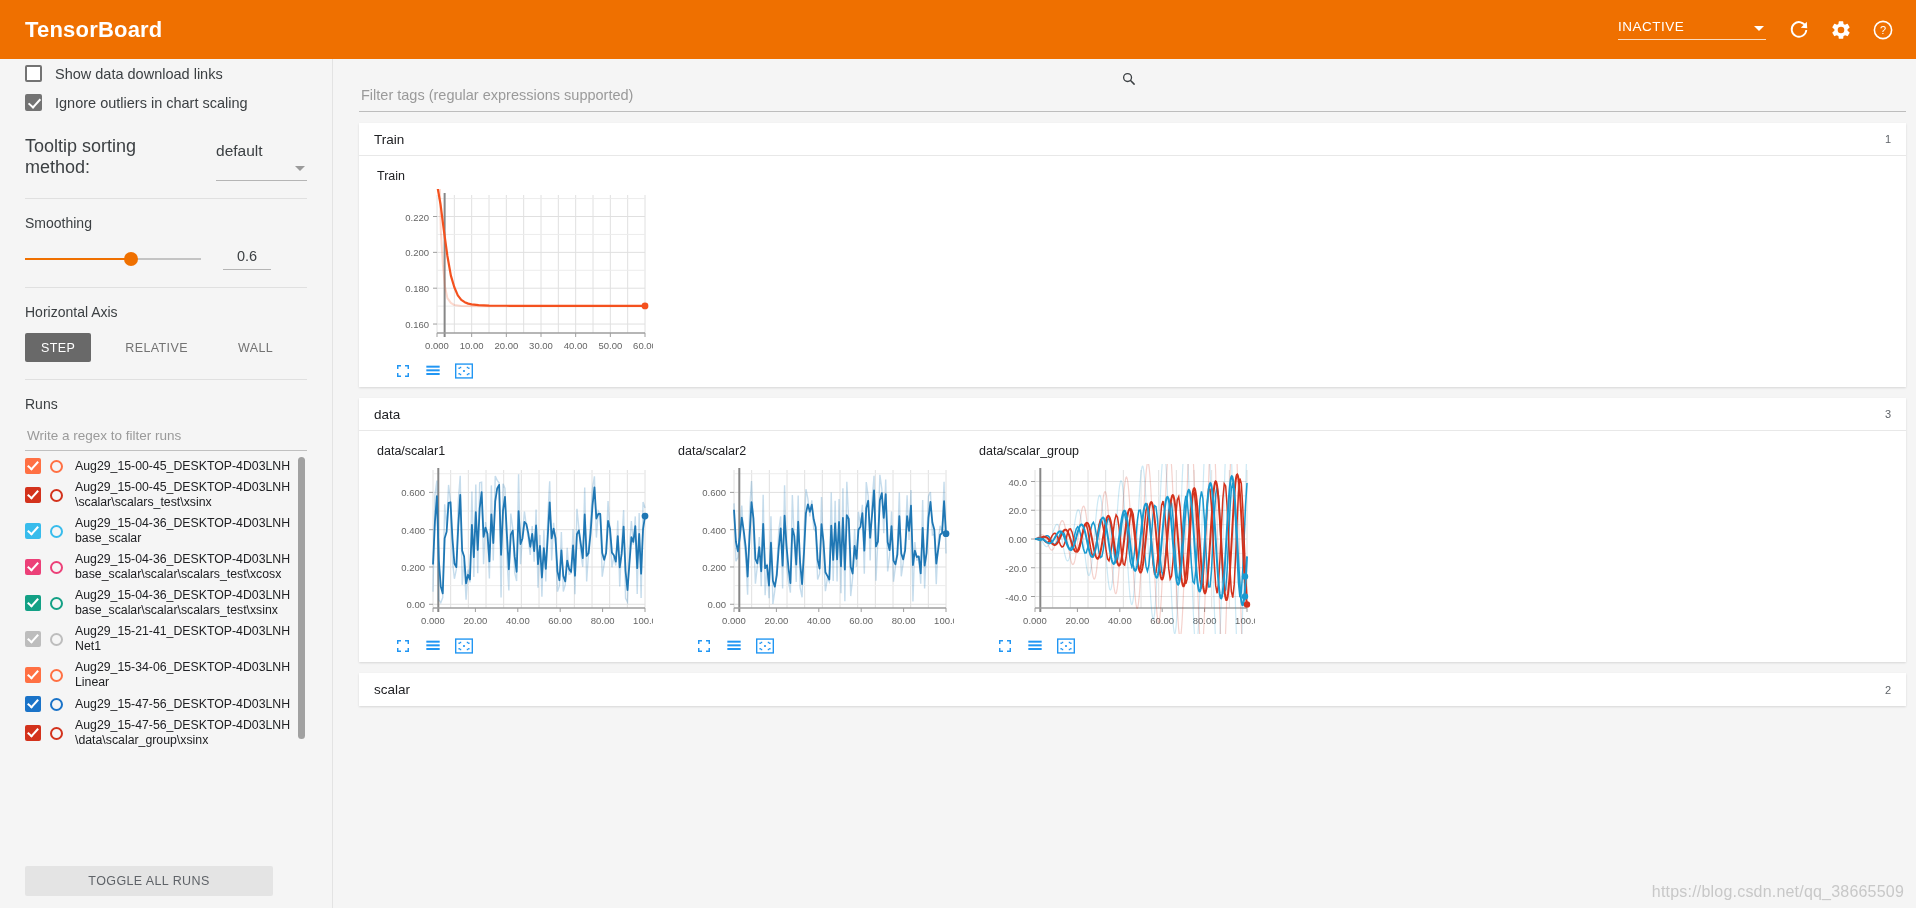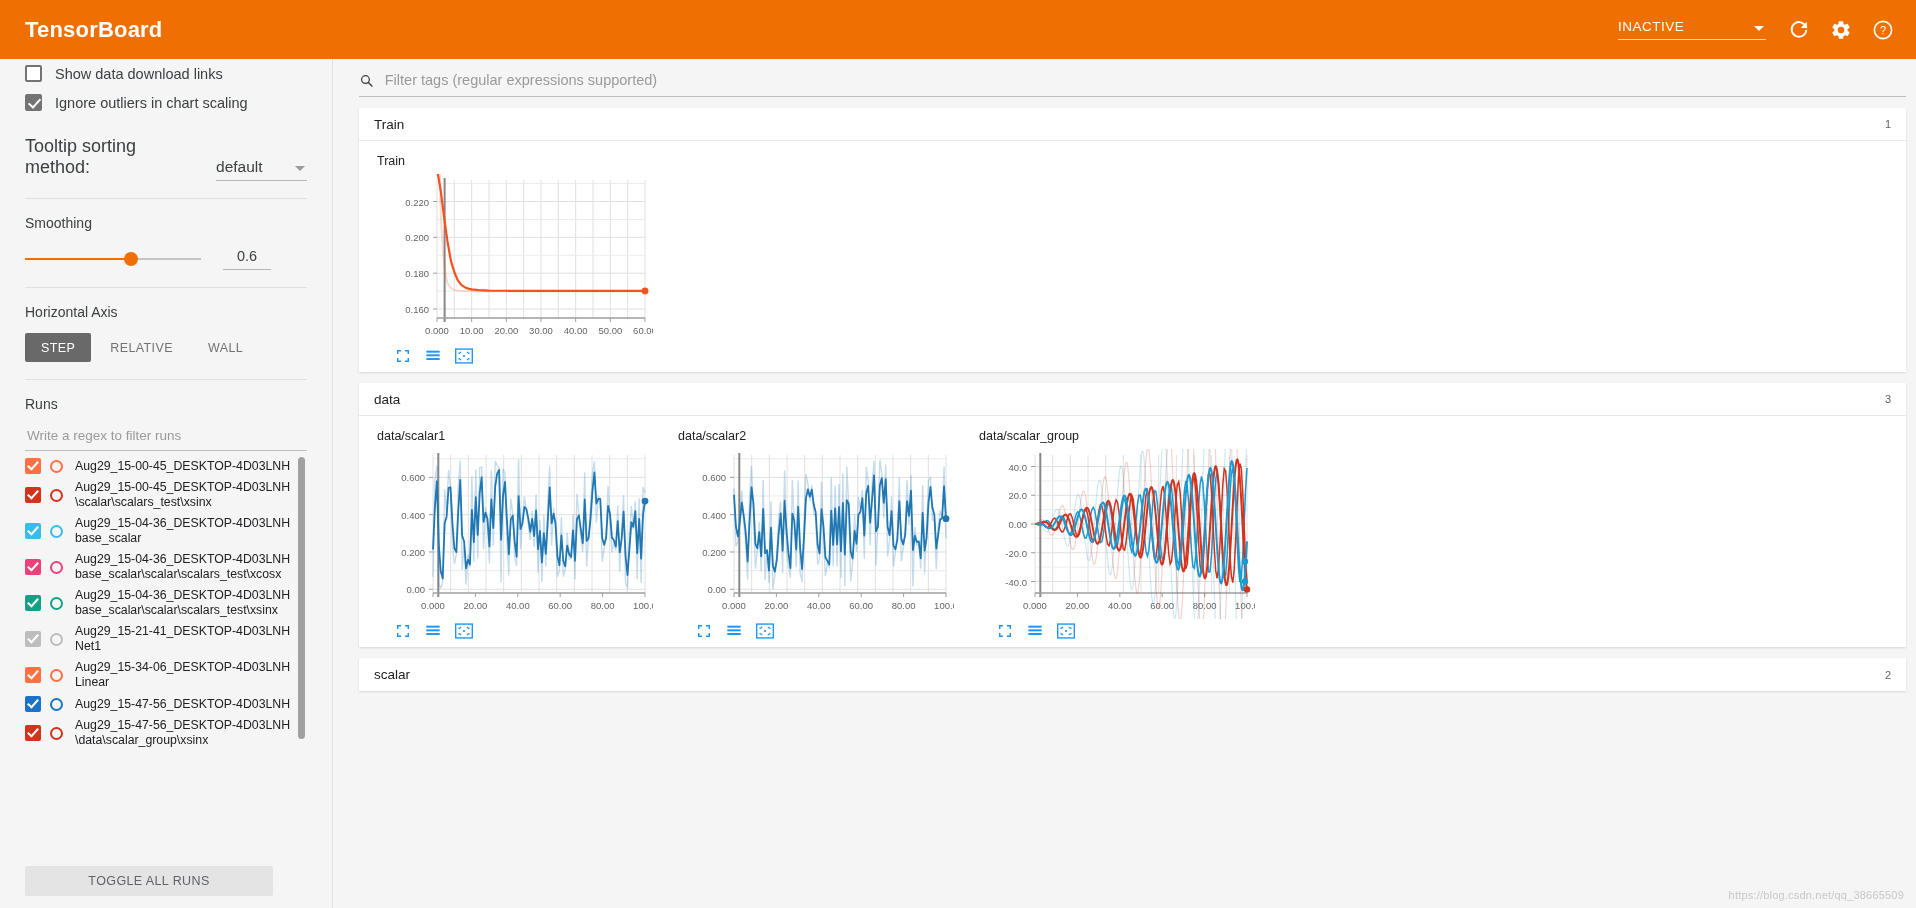--- a/index.html
+++ b/index.html
@@ -140,21 +140,21 @@
   .tooltip-row {
     display: flex; align-items: flex-end;
     margin-top: 19px;
   }
   .tooltip-label { font-size: 18px; color: #3c4043; padding-bottom: 3px; }
   .tooltip-sel {
     margin-left: 12px;
     width: 92px;
     border-bottom: 1px solid #b5b5b5;
     position: relative;
-    padding-bottom: 4px;
+    padding-bottom: 20px;
     cursor: pointer;
   }
   .tooltip-sel .v { font-size: 15.5px; color: #3c4043; }
   .tooltip-sel .c {
     position: absolute; right: 2px; bottom: 9px;
     width: 0; height: 0;
     border-left: 5px solid transparent;
     border-right: 5px solid transparent;
     border-top: 5px solid #9a9a9a;
   }
@@ -200,21 +200,21 @@
     border-bottom: 1px solid #b5b5b5;
     font-size: 14.5px;
     color: #3c4043;
     padding-bottom: 5px;
     text-align: center;
   }
 
   .axis-btns {
     display: flex;
     margin-top: 13px;
-    gap: 3px;
+    gap: 18px;
   }
   .axis-btn {
     height: 29px;
     padding: 0 16px;
     display: flex; align-items: center;
     font-size: 12.5px;
     letter-spacing: .4px;
     color: #737373;
     border-radius: 2px;
     cursor: pointer;
@@ -315,20 +315,21 @@
     padding: 0 14px;
     overflow: hidden;
     position: relative;
   }
   .tagfilter {
     display: flex; align-items: center;
     margin: 12px 0 0 12px;
     border-bottom: 1px solid #bdbdbd;
     width: 1547px;
     padding-bottom: 7px;
+    flex-direction: column;
   }
   .tagfilter svg { margin-right: 9px; }
   .tagfilter input {
     border: none; outline: none; background: transparent;
     font-size: 14.5px;
     color: #3c4043;
     width: 100%;
     font-family: "Liberation Sans", sans-serif;
   }
   .tagfilter input::placeholder { color: #9a9a9a; }
@@ -371,21 +372,21 @@
     display: flex;
     gap: 14px;
     margin: 4px 0 2px 20px;
   }
   .tool { cursor: pointer; display: flex; align-items: center; }
 
   .watermark {
     position: absolute;
     right: 12px;
     bottom: 7px;
-    font-size: 11px;
+    font-size: 16px;
     color: #c8c8c8;
     letter-spacing: .2px;
   }
 </style>
 </head>
 <body>
 
 <div class="topbar">
   <div class="brand">TensorBoard</div>
   <div class="right-ctl">

